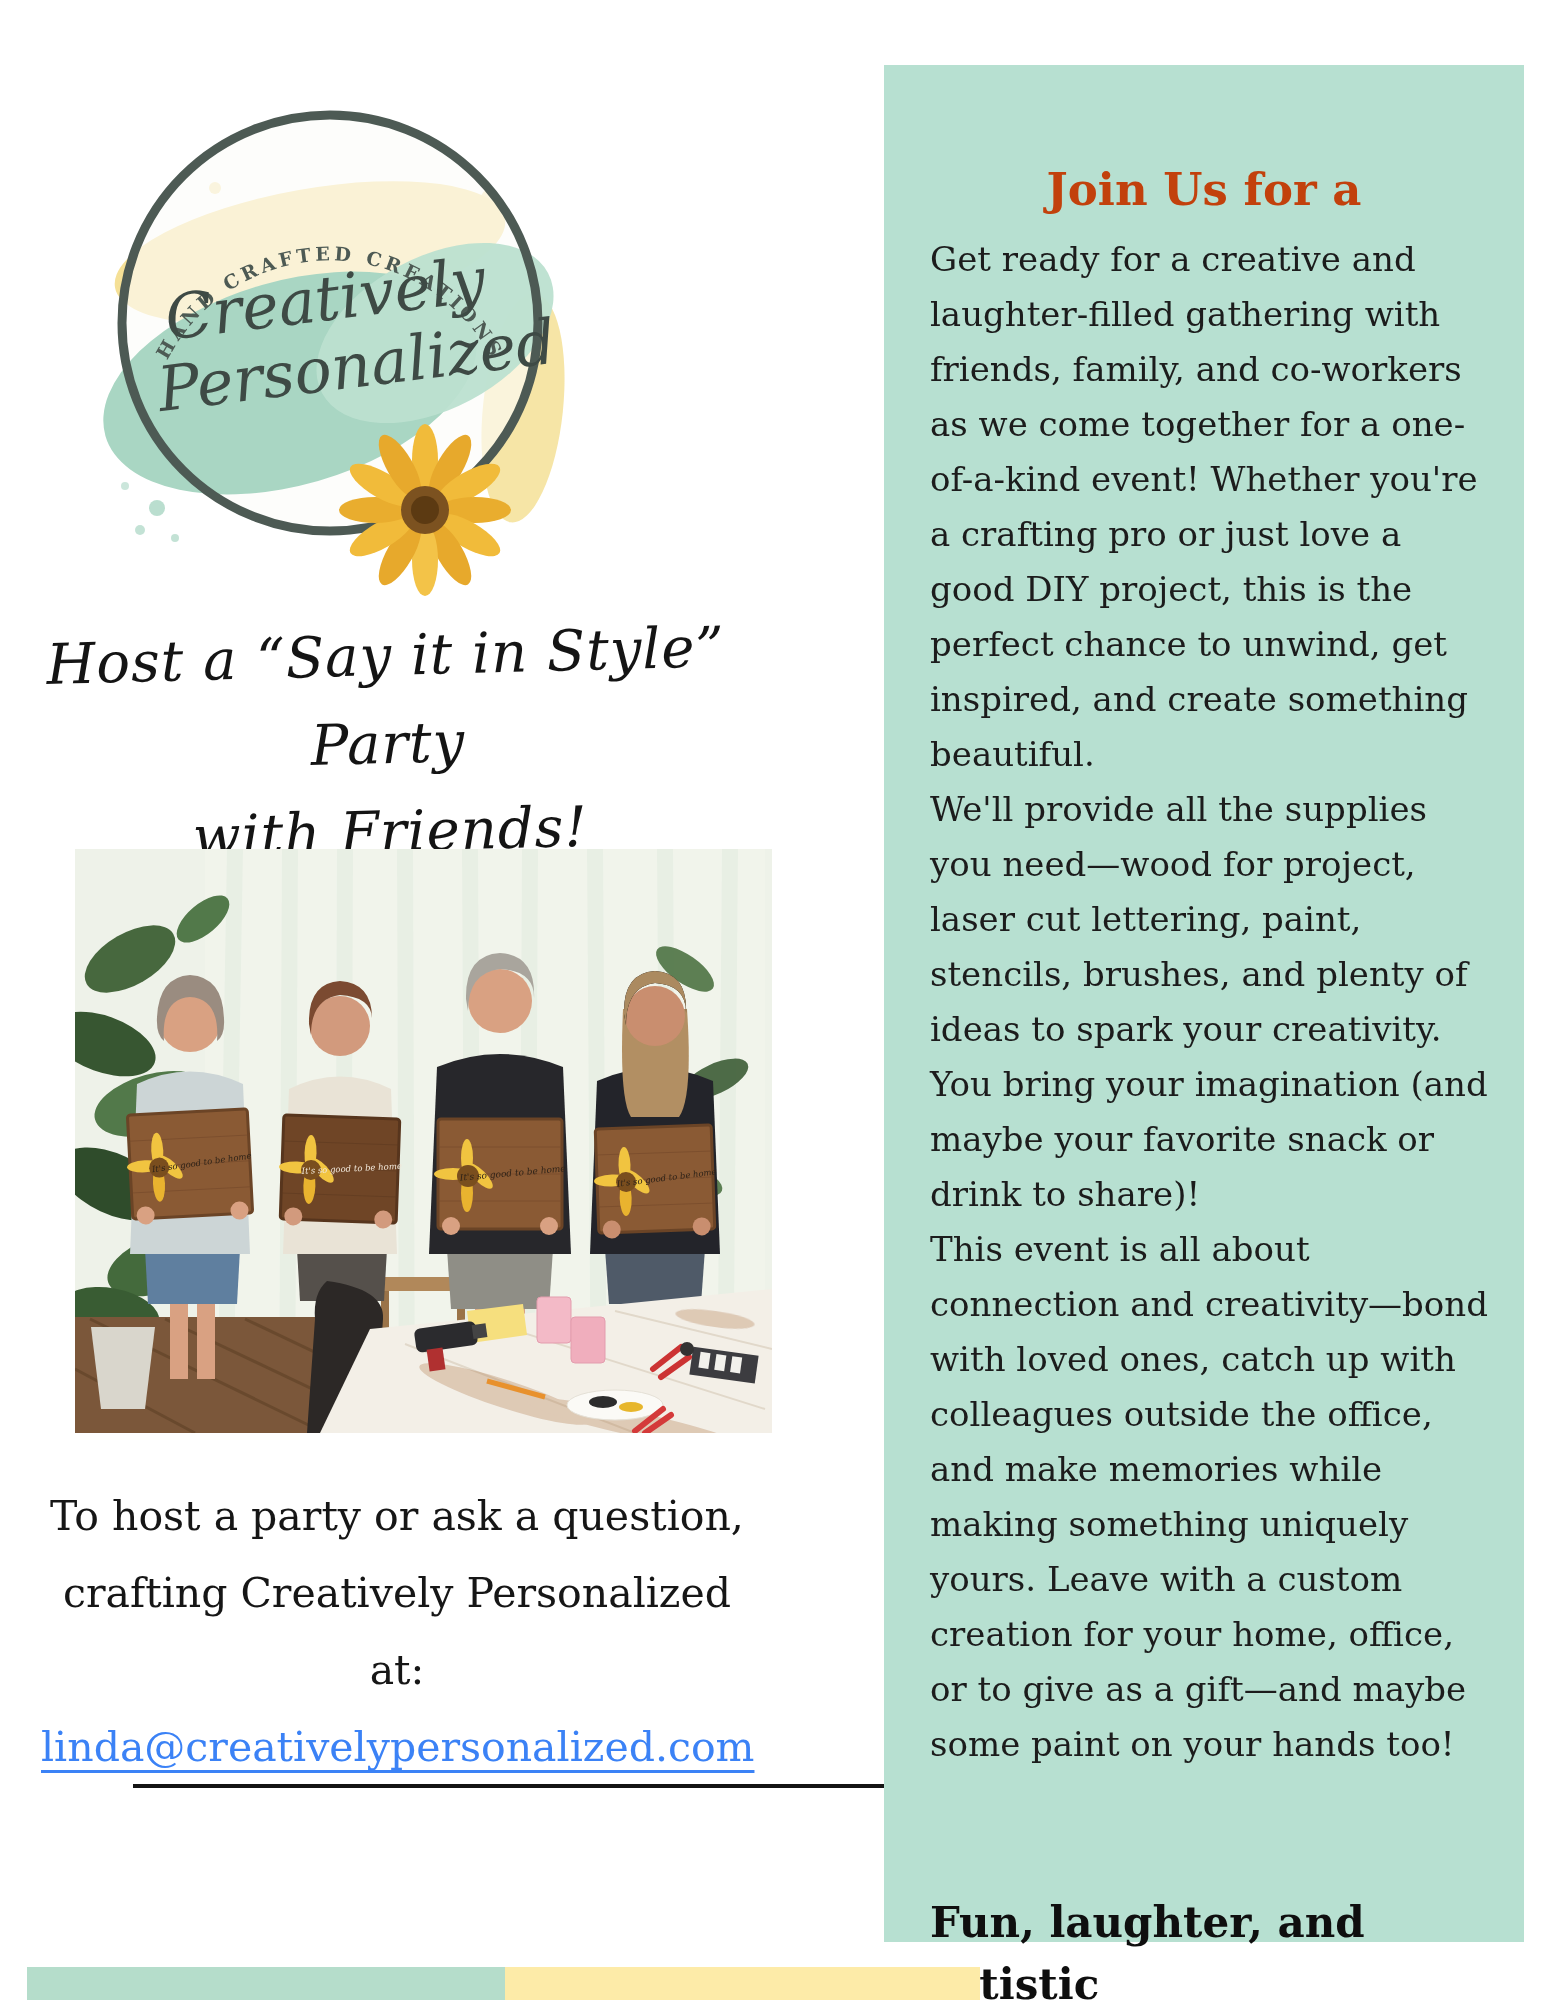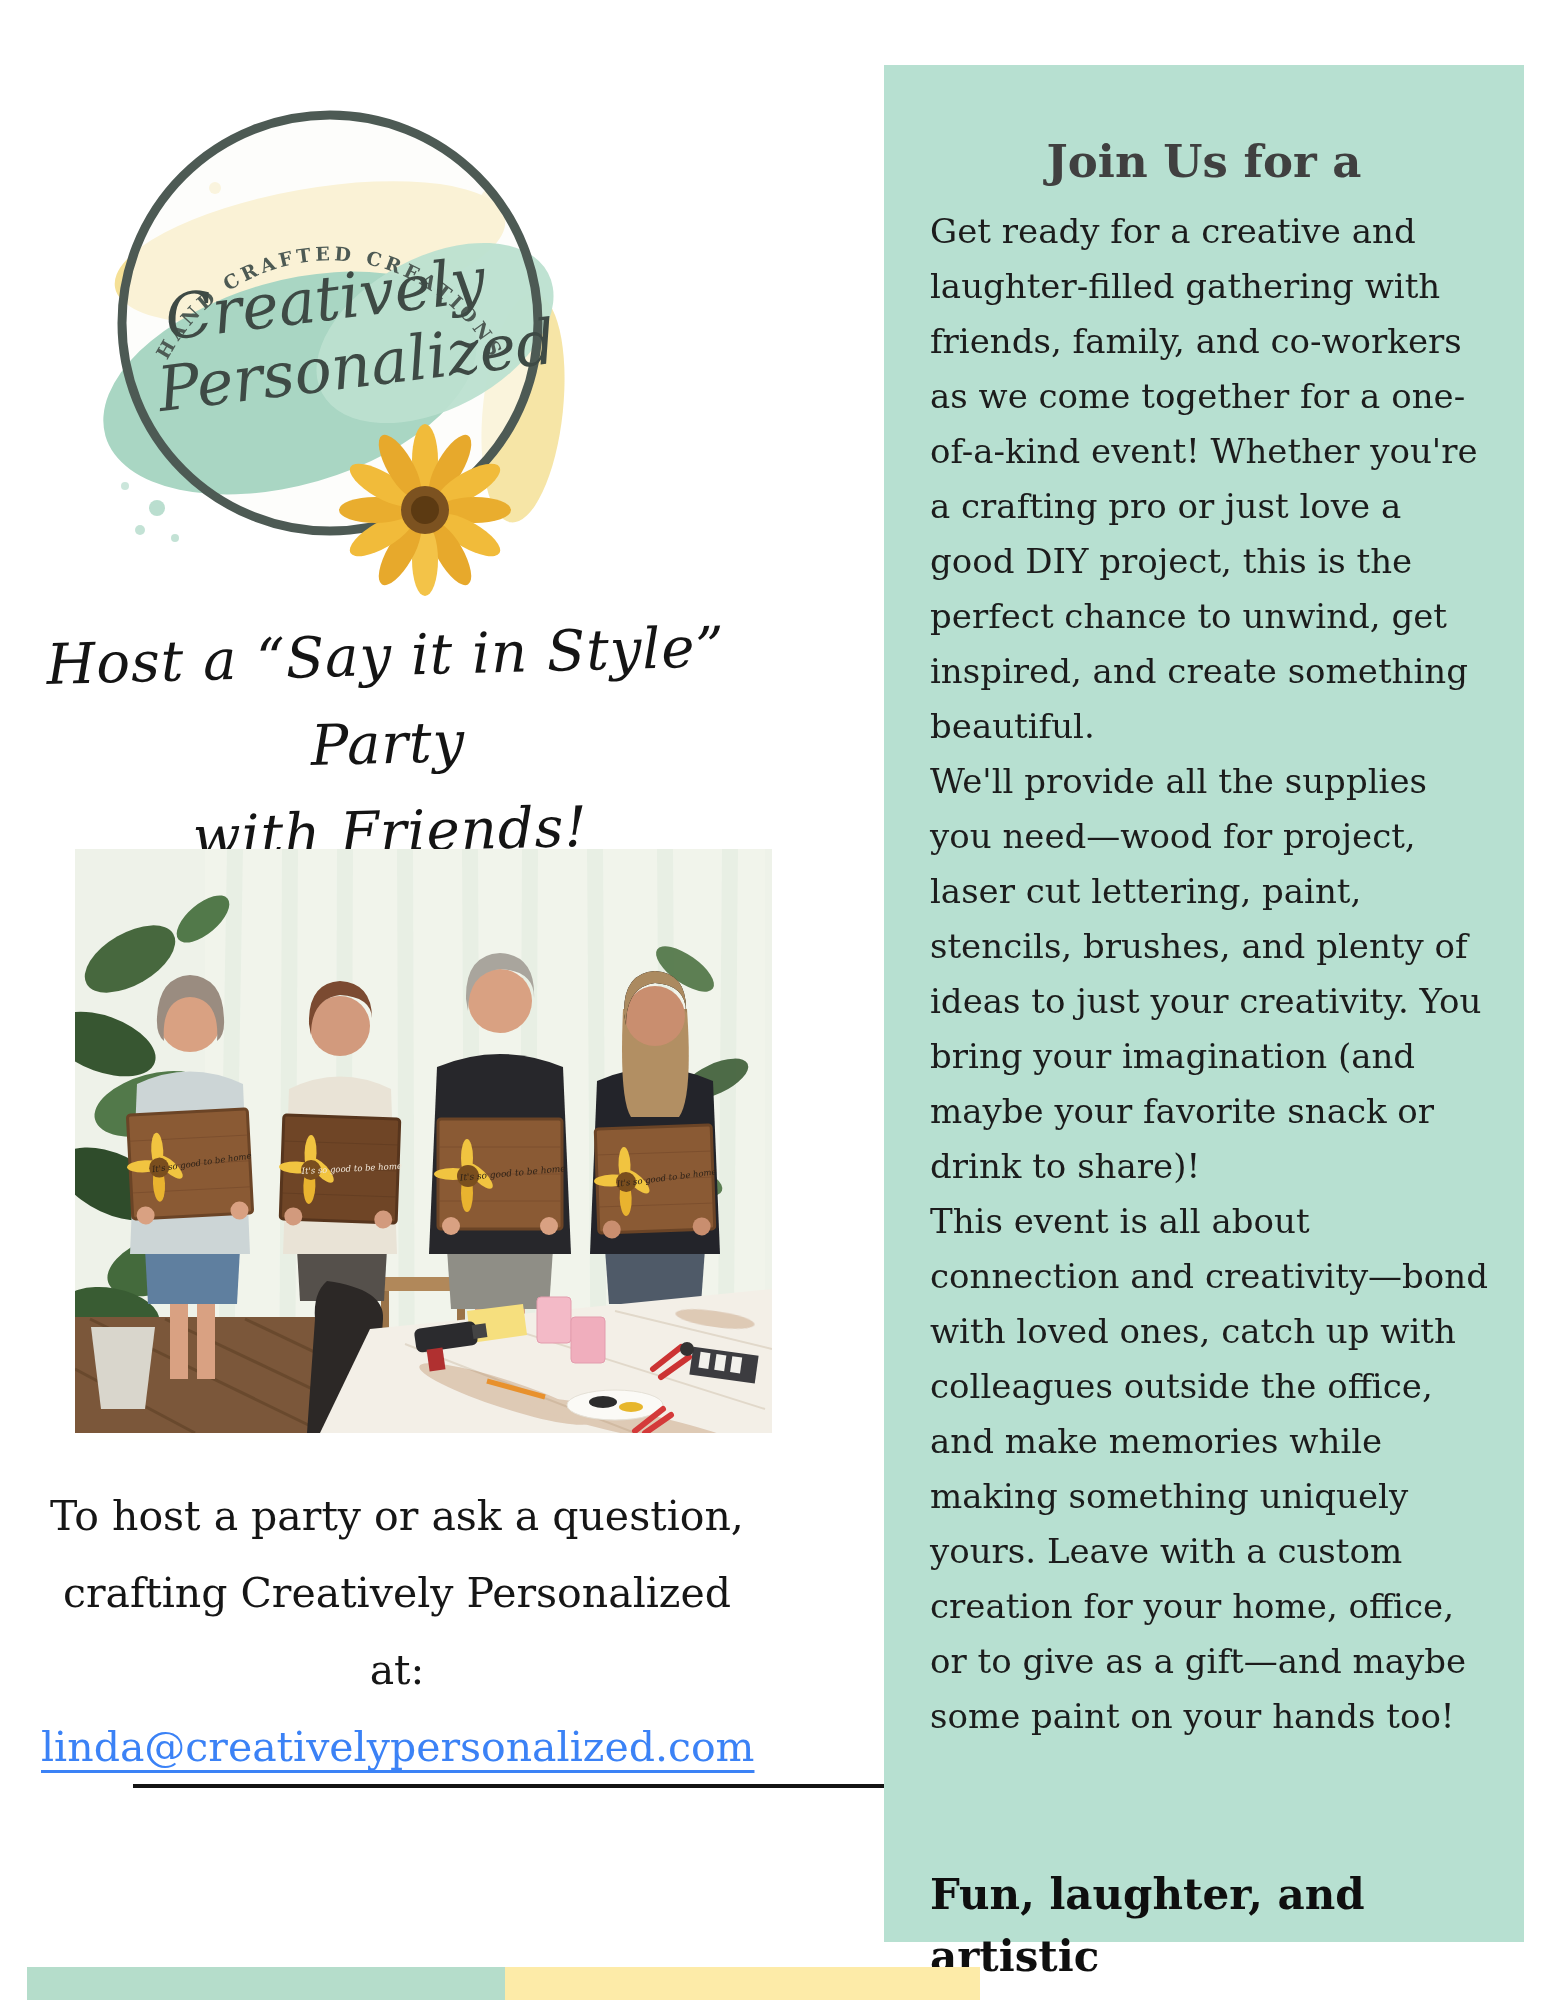--- a/index.html
+++ b/index.html
@@ -23,22 +23,22 @@
   .contact a{
     color:#3b82f6;text-decoration:underline;text-decoration-thickness:3px;text-underline-offset:9px;
   }
   .divider{position:absolute;left:133px;top:1784px;width:751px;height:4px;background:#141414;}
   
   .panel{
     position:absolute;left:884px;top:65px;width:640px;height:1877px;
     background:#b7e0d1;
   }
   .panel-title{
-    padding-top:68px;text-align:center;font-weight:bold;
-    font-size:45px;line-height:58px;color:#404040;
+    padding-top:96px;text-align:center;font-weight:bold;
+    font-size:45px;line-height:58px;color:#c2410c;
   }
   .panel-body{
     margin:13px 28px 0 46px;width:566px;
     font-size:34px;line-height:55px;color:#1c1c1c;
   }
   .panel-body p{margin:0;}
   .panel-closing{
     margin:120px 28px 0 46px;width:560px;
     font-size:42px;line-height:62px;font-weight:bold;color:#0f0f0f;
   }
@@ -312,21 +312,21 @@
 </div>
 
 <div class="divider"></div>
 
 <div class="panel" style="background: rgb(183, 224, 209);">
   <div class="panel-title">
     <div>Join Us for a</div>
   </div>
   <div class="panel-body">
     <p>Get ready for a creative and laughter-filled gathering with friends, family, and co-workers as we come together for a one-of-a-kind event! Whether you're a crafting pro or just love a good DIY project, this is the perfect chance to unwind, get inspired, and create something beautiful.</p>
-    <p>We'll provide all the supplies you need—wood for project, laser cut lettering, paint, stencils, brushes, and plenty of ideas to just your creativity. You bring your imagination (and maybe your favorite snack or drink to share)!</p>
+    <p>We'll provide all the supplies you need—wood for project, laser cut lettering, paint, stencils, brushes, and plenty of ideas to spark your creativity. You bring your imagination (and maybe your favorite snack or drink to share)!</p>
     <p>This event is all about connection and creativity—bond with loved ones, catch up with colleagues outside the office, and make memories while making something uniquely yours. Leave with a custom creation for your home, office, or to give as a gift—and maybe some paint on your hands too!</p>
   </div>
   <div class="panel-closing">
     <div>Fun, laughter, and artistic</div>
 
   </div>
 </div>
 
 <div class="bar bar-mint" style="background: rgb(181, 221, 203);"></div>
 <div class="bar bar-yellow" style="background: rgb(253, 235, 168);"></div>

